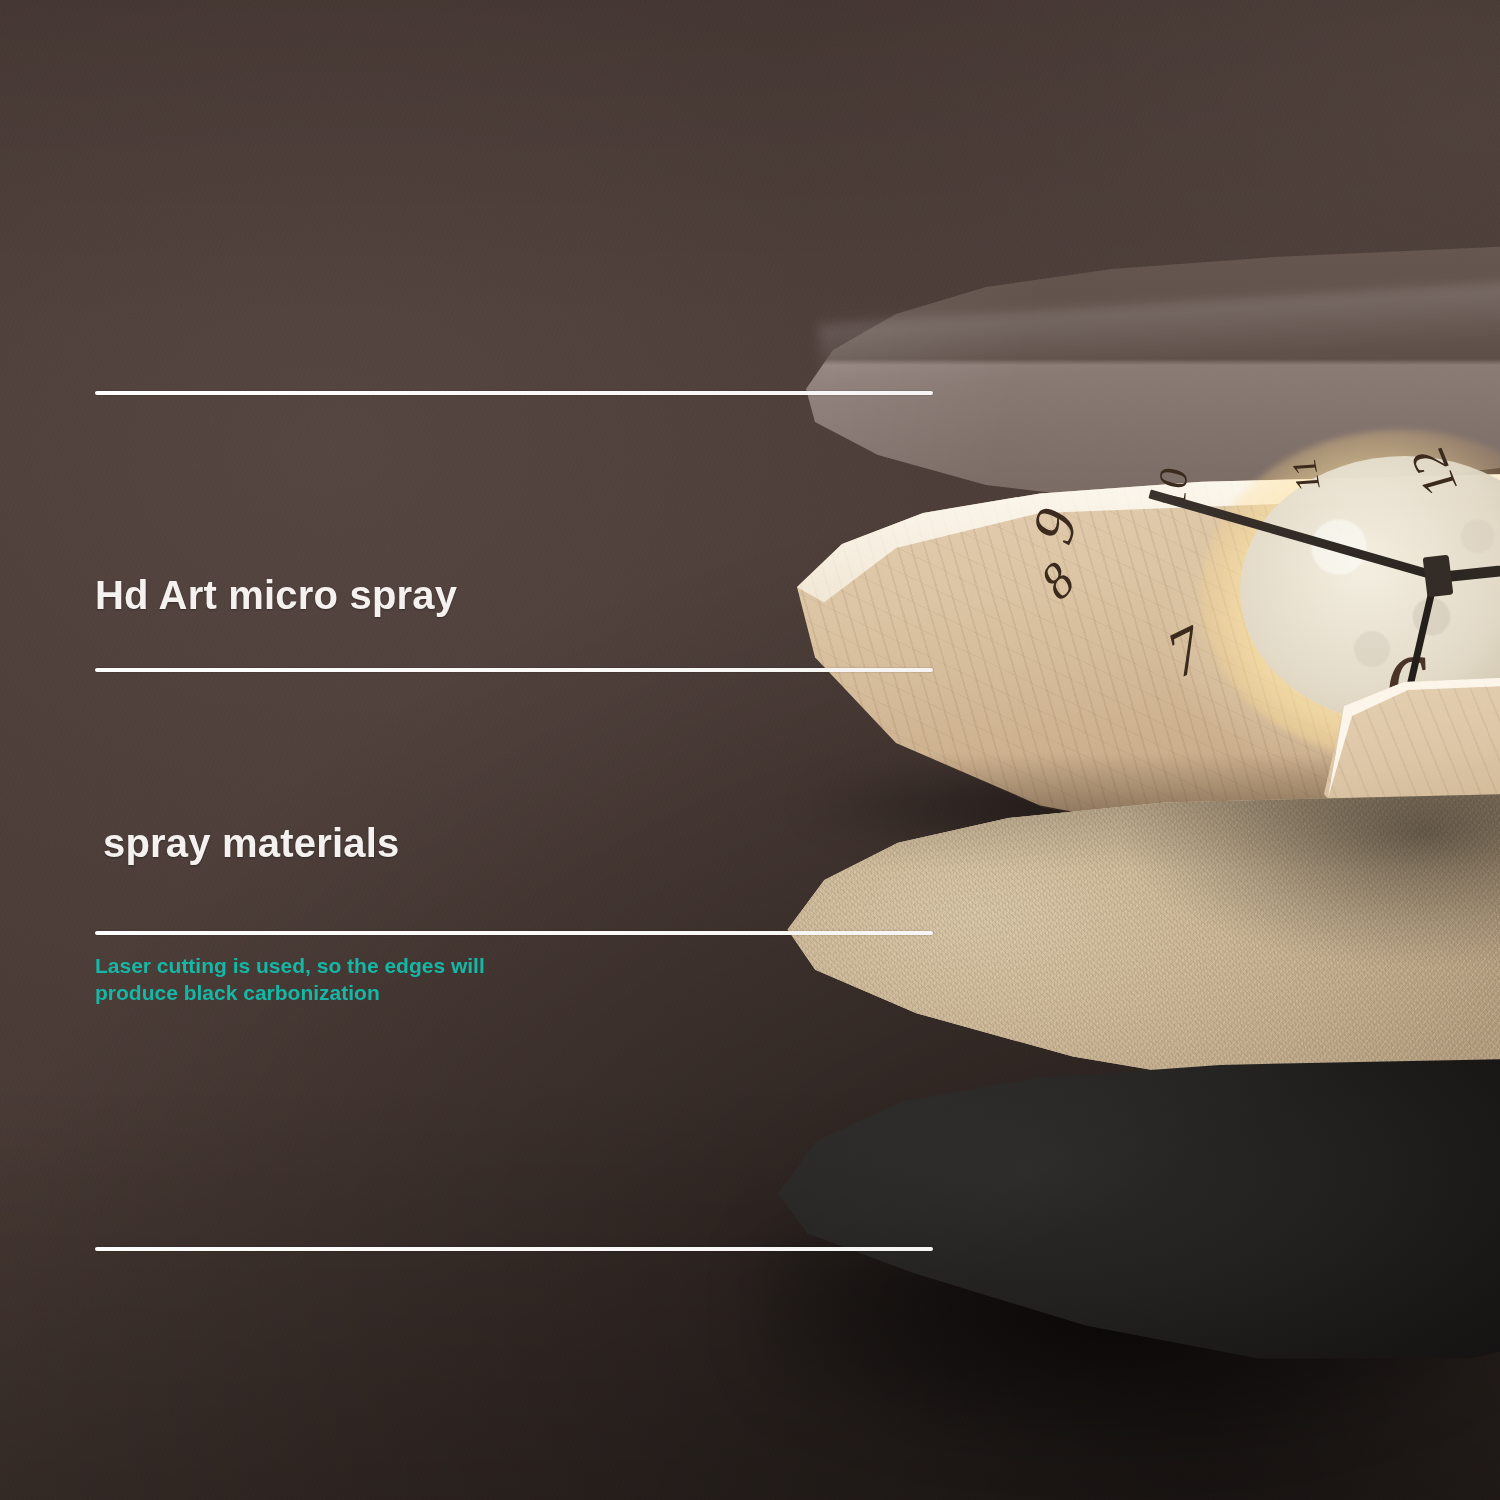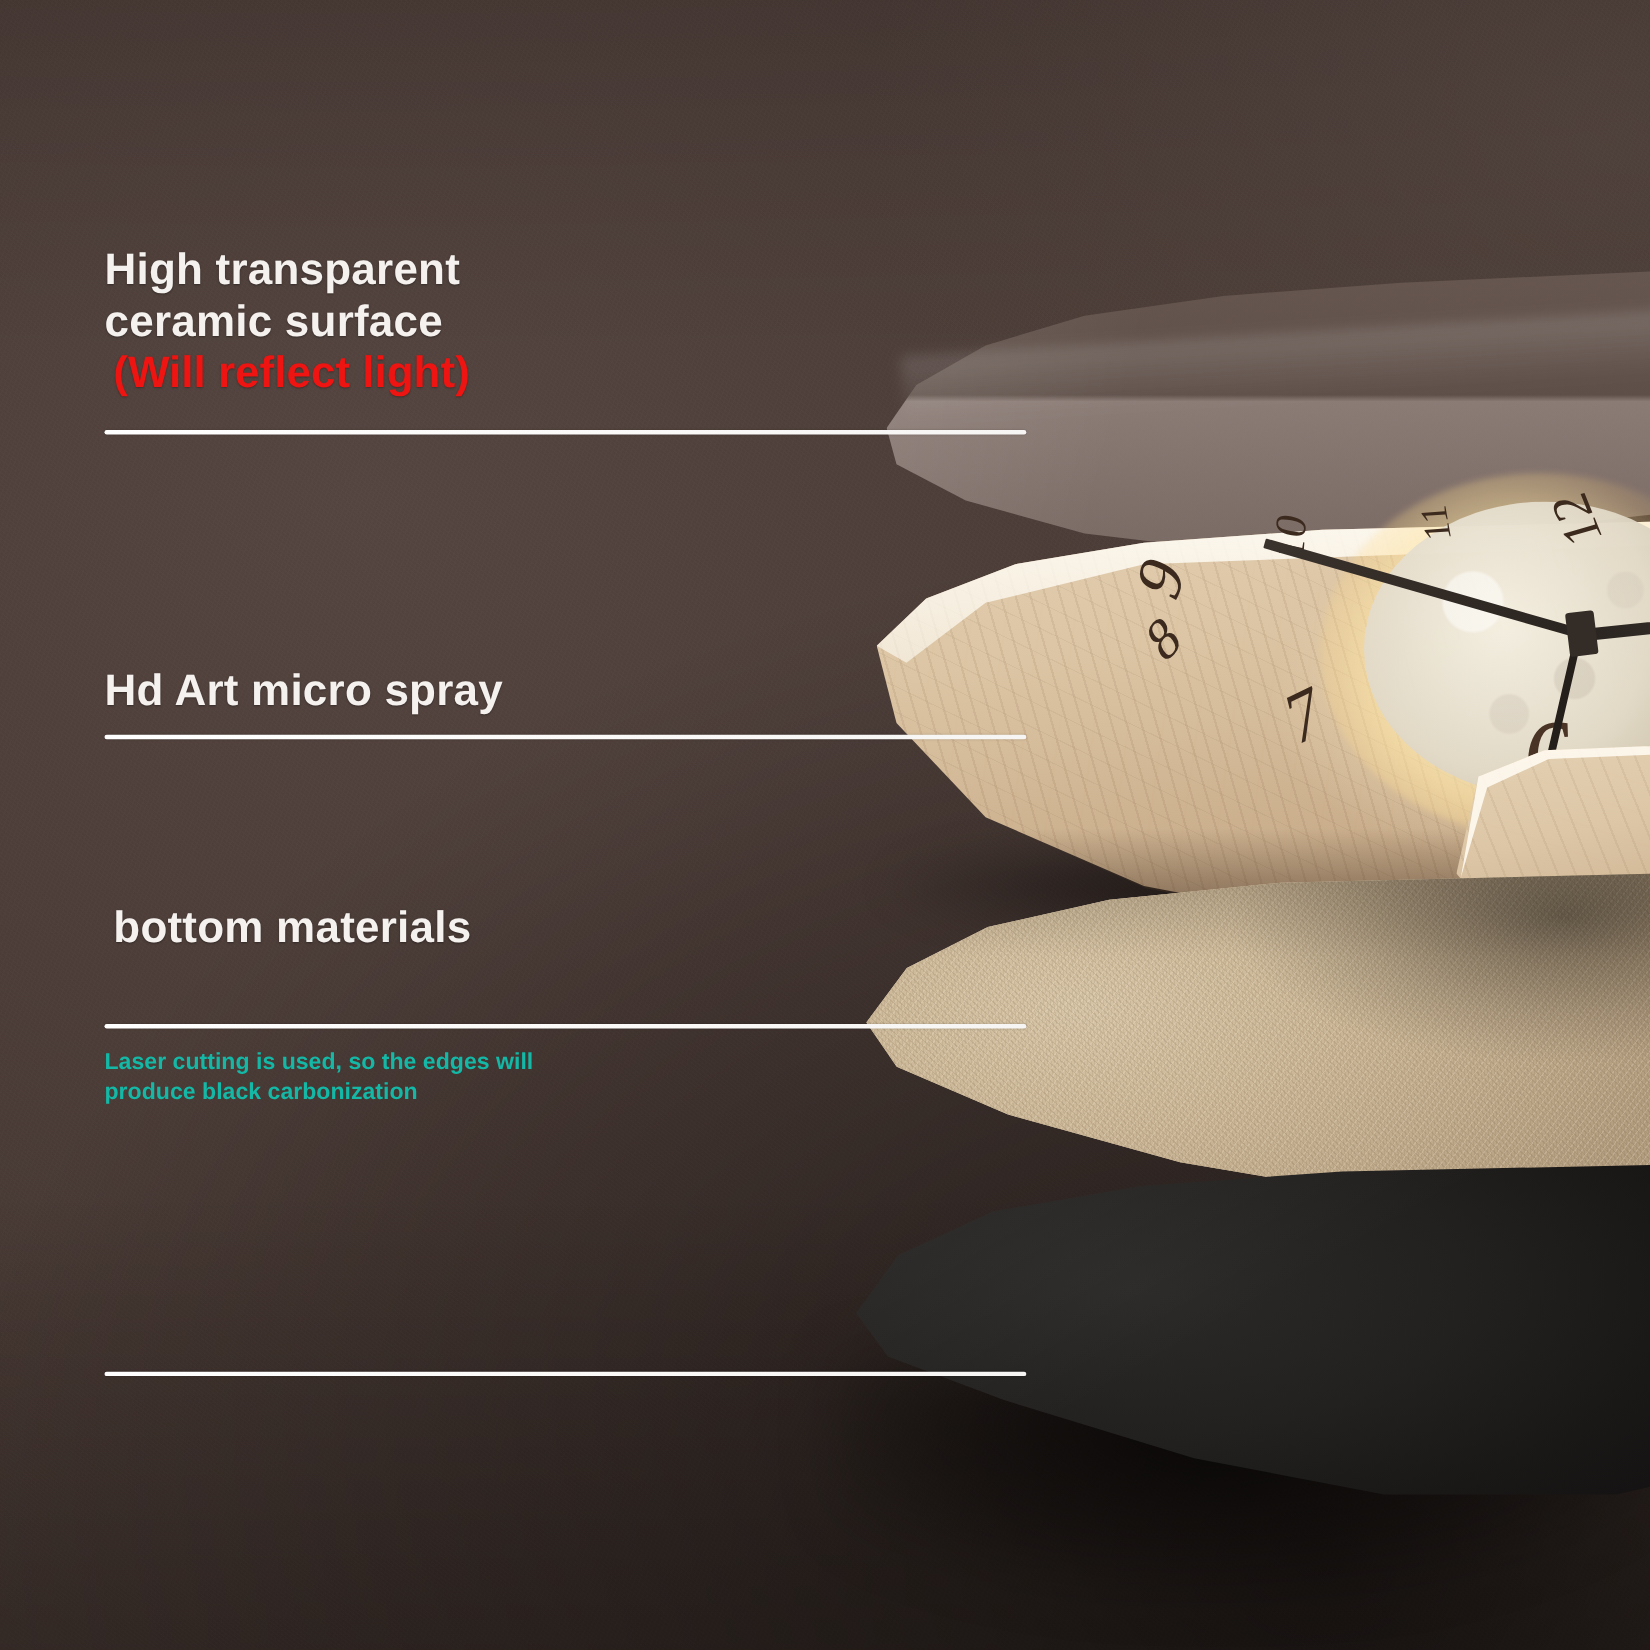--- a/index.html
+++ b/index.html
@@ -284,34 +284,29 @@
       <div class="wood-shade"></div>
     </div>
 
     <div class="plate-shadow"></div>
     <div class="platewrap">
       <div class="plate"></div>
       <div class="plate-sheen"></div>
     </div>
   </div>
 
-  <div class="callout" style="top:222px">
-    <div class="ctitle">High transparent
-ceramic surface</div>
-    <div class="cred" style="margin-left:8px">(Will reflect light)</div>
-  </div>
   <div class="rule" style="top:391px"></div>
 
-  <div class="callout" style="top:605px">
+  <div class="callout" style="top:572px">
     <div class="ctitle">Hd Art micro spray</div>
   </div>
   <div class="rule" style="top:668px"></div>
 
   <div class="callout" style="top:820px">
-    <div class="ctitle indent">bottom materials</div>
+    <div class="ctitle indent">spray materials</div>
   </div>
   <div class="rule" style="top:931px"></div>
   <div class="callout" style="top:953px">
     <div class="csub" style="margin-top:0">Laser cutting is used, so the edges will
 produce black carbonization</div>
   </div>
 
   <div class="rule" style="top:1247px"></div>
 
 </div>

